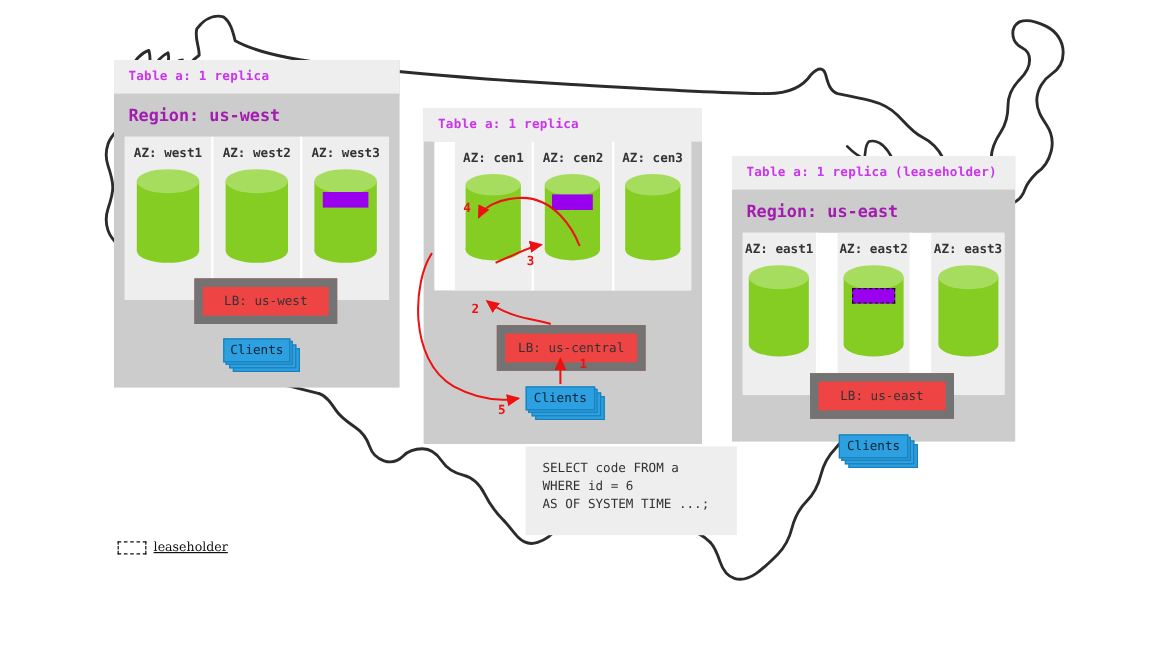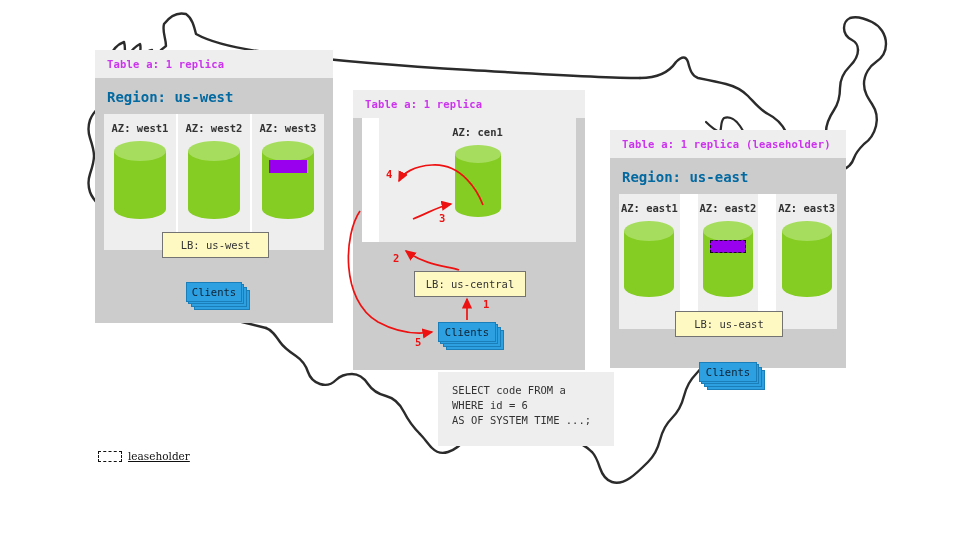--- a/index.html
+++ b/index.html
@@ -11,38 +11,38 @@
   #map{position:absolute;left:0;top:0;width:960px;height:540px;z-index:1;}
 
   
   .region{position:absolute;z-index:3;background:#cccccc;font-weight:bold;}
   .region-head{
     background:#eeeeee;height:28px;line-height:28px;
     color:#cc33ee;font-size:10.5px;padding-left:12px;letter-spacing:.2px;
     white-space:nowrap;
   }
   .region-title{
-    color:#0369a1;font-size:14px;padding:11px 0 9px 12px;white-space:nowrap;
+    color:#a21caf;font-size:14px;padding:11px 0 9px 12px;white-space:nowrap;
   }
   .az-row{display:flex;background:#ffffff;margin:0 9px;}
   .az{background:#eeeeee;flex:1 1 0;border-right:2px solid #ffffff;
       display:flex;flex-direction:column;align-items:center;position:relative;}
   .az:last-child{border-right:none;}
   .az-label{font-size:10.5px;color:#333333;padding:8px 0 7px 0;white-space:nowrap;}
 
   
   .cyl{position:relative;}
   .cyl .body{position:absolute;left:0;background:#85cc23;}
   .cyl .top{position:absolute;left:0;top:0;background:#a6dd5e;border-radius:50%;}
   .cyl .bottom{position:absolute;left:0;background:#85cc23;border-radius:50%;}
   .replica{position:absolute;background:#9900ee;}
   .replica.lease{border:1.6px dashed #111111;box-sizing:border-box;}
 
   
-  .lb{position:absolute;z-index:5;background:#fef9c3;border:1px solid #737373;
+  .lb{position:absolute;z-index:5;background:#ef4444;border:7px solid #737373;
       font-size:10.5px;color:#333333;display:flex;align-items:center;
       justify-content:center;white-space:nowrap;}
 
   
   .clients{position:absolute;z-index:5;}
   .clients .card{position:absolute;background:#2ca0e0;border:1px solid #1a7fb8;box-sizing:border-box;}
   .clients .front{position:absolute;left:0;top:0;background:#2ca0e0;border:1px solid #1a7fb8;
       box-sizing:border-box;display:flex;align-items:center;justify-content:center;
       font-size:10.5px;color:#123;white-space:nowrap;}
 
@@ -213,20 +213,37 @@
     <div class="region-head">Table a: 1 replica</div>
     <div class="az-row" style="height:124px;padding-left:17px;">
       <div class="az">
         <div class="az-label">AZ: cen1</div>
         <div class="cyl" style="width:46px;height:72px;">
           <div class="bottom" style="top:54px;width:46px;height:18px;"></div>
           <div class="body" style="top:9px;width:46px;height:54px;"></div>
           <div class="top" style="width:46px;height:18px;"></div>
         </div>
       </div>
+      <div class="az">
+        <div class="az-label">AZ: cen2</div>
+        <div class="cyl" style="width:46px;height:72px;">
+          <div class="bottom" style="top:54px;width:46px;height:18px;"></div>
+          <div class="body" style="top:9px;width:46px;height:54px;"></div>
+          <div class="top" style="width:46px;height:18px;"></div>
+          <div class="replica" style="left:6px;top:17px;width:34px;height:13px;"></div>
+        </div>
+      </div>
+      <div class="az">
+        <div class="az-label">AZ: cen3</div>
+        <div class="cyl" style="width:46px;height:72px;">
+          <div class="bottom" style="top:54px;width:46px;height:18px;"></div>
+          <div class="body" style="top:9px;width:46px;height:54px;"></div>
+          <div class="top" style="width:46px;height:18px;"></div>
+        </div>
+      </div>
     </div>
   </div>
   <div class="lb" style="left:414px;top:271px;width:110px;height:24px;">
     <span>LB: us-central</span>
   </div>
   <div class="clients" style="left:438px;top:322px;width:70px;height:30px;">
     <div class="card" style="left:8px;top:8px;width:58px;height:20px;"></div>
     <div class="card" style="left:5px;top:5px;width:58px;height:20px;"></div>
     <div class="card" style="left:2px;top:2px;width:58px;height:20px;"></div>
     <div class="front" style="width:58px;height:20px;">

